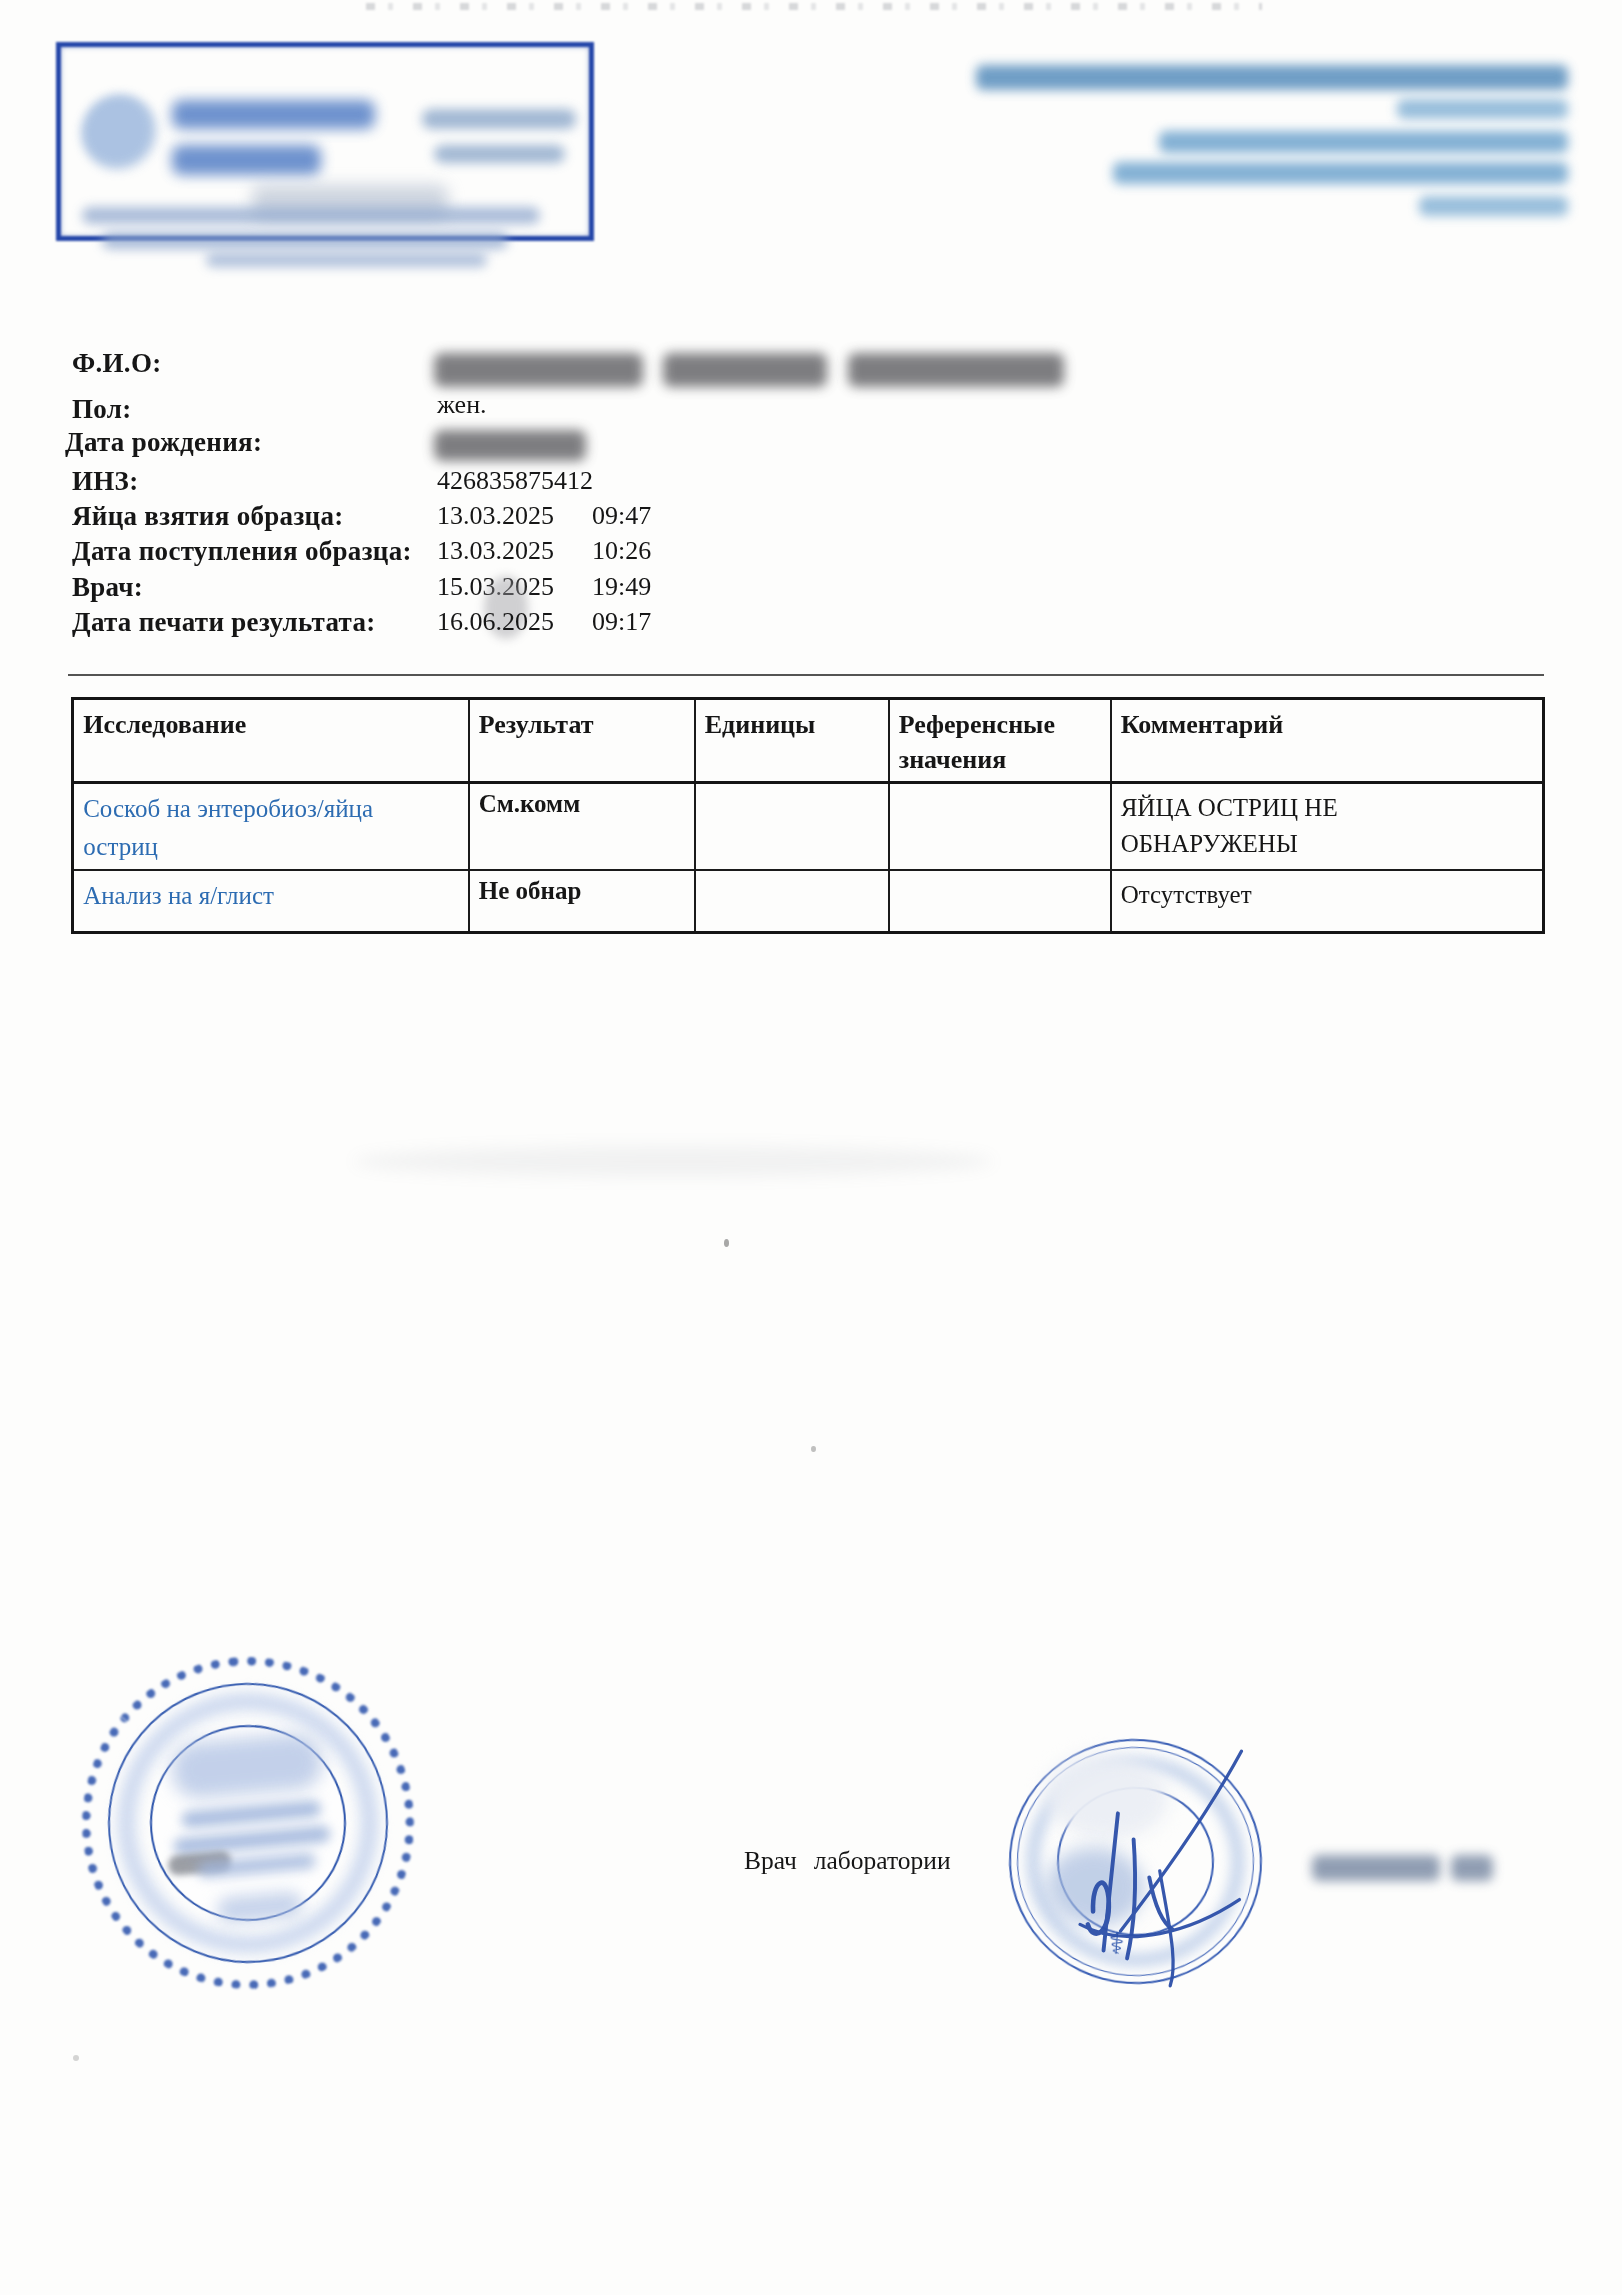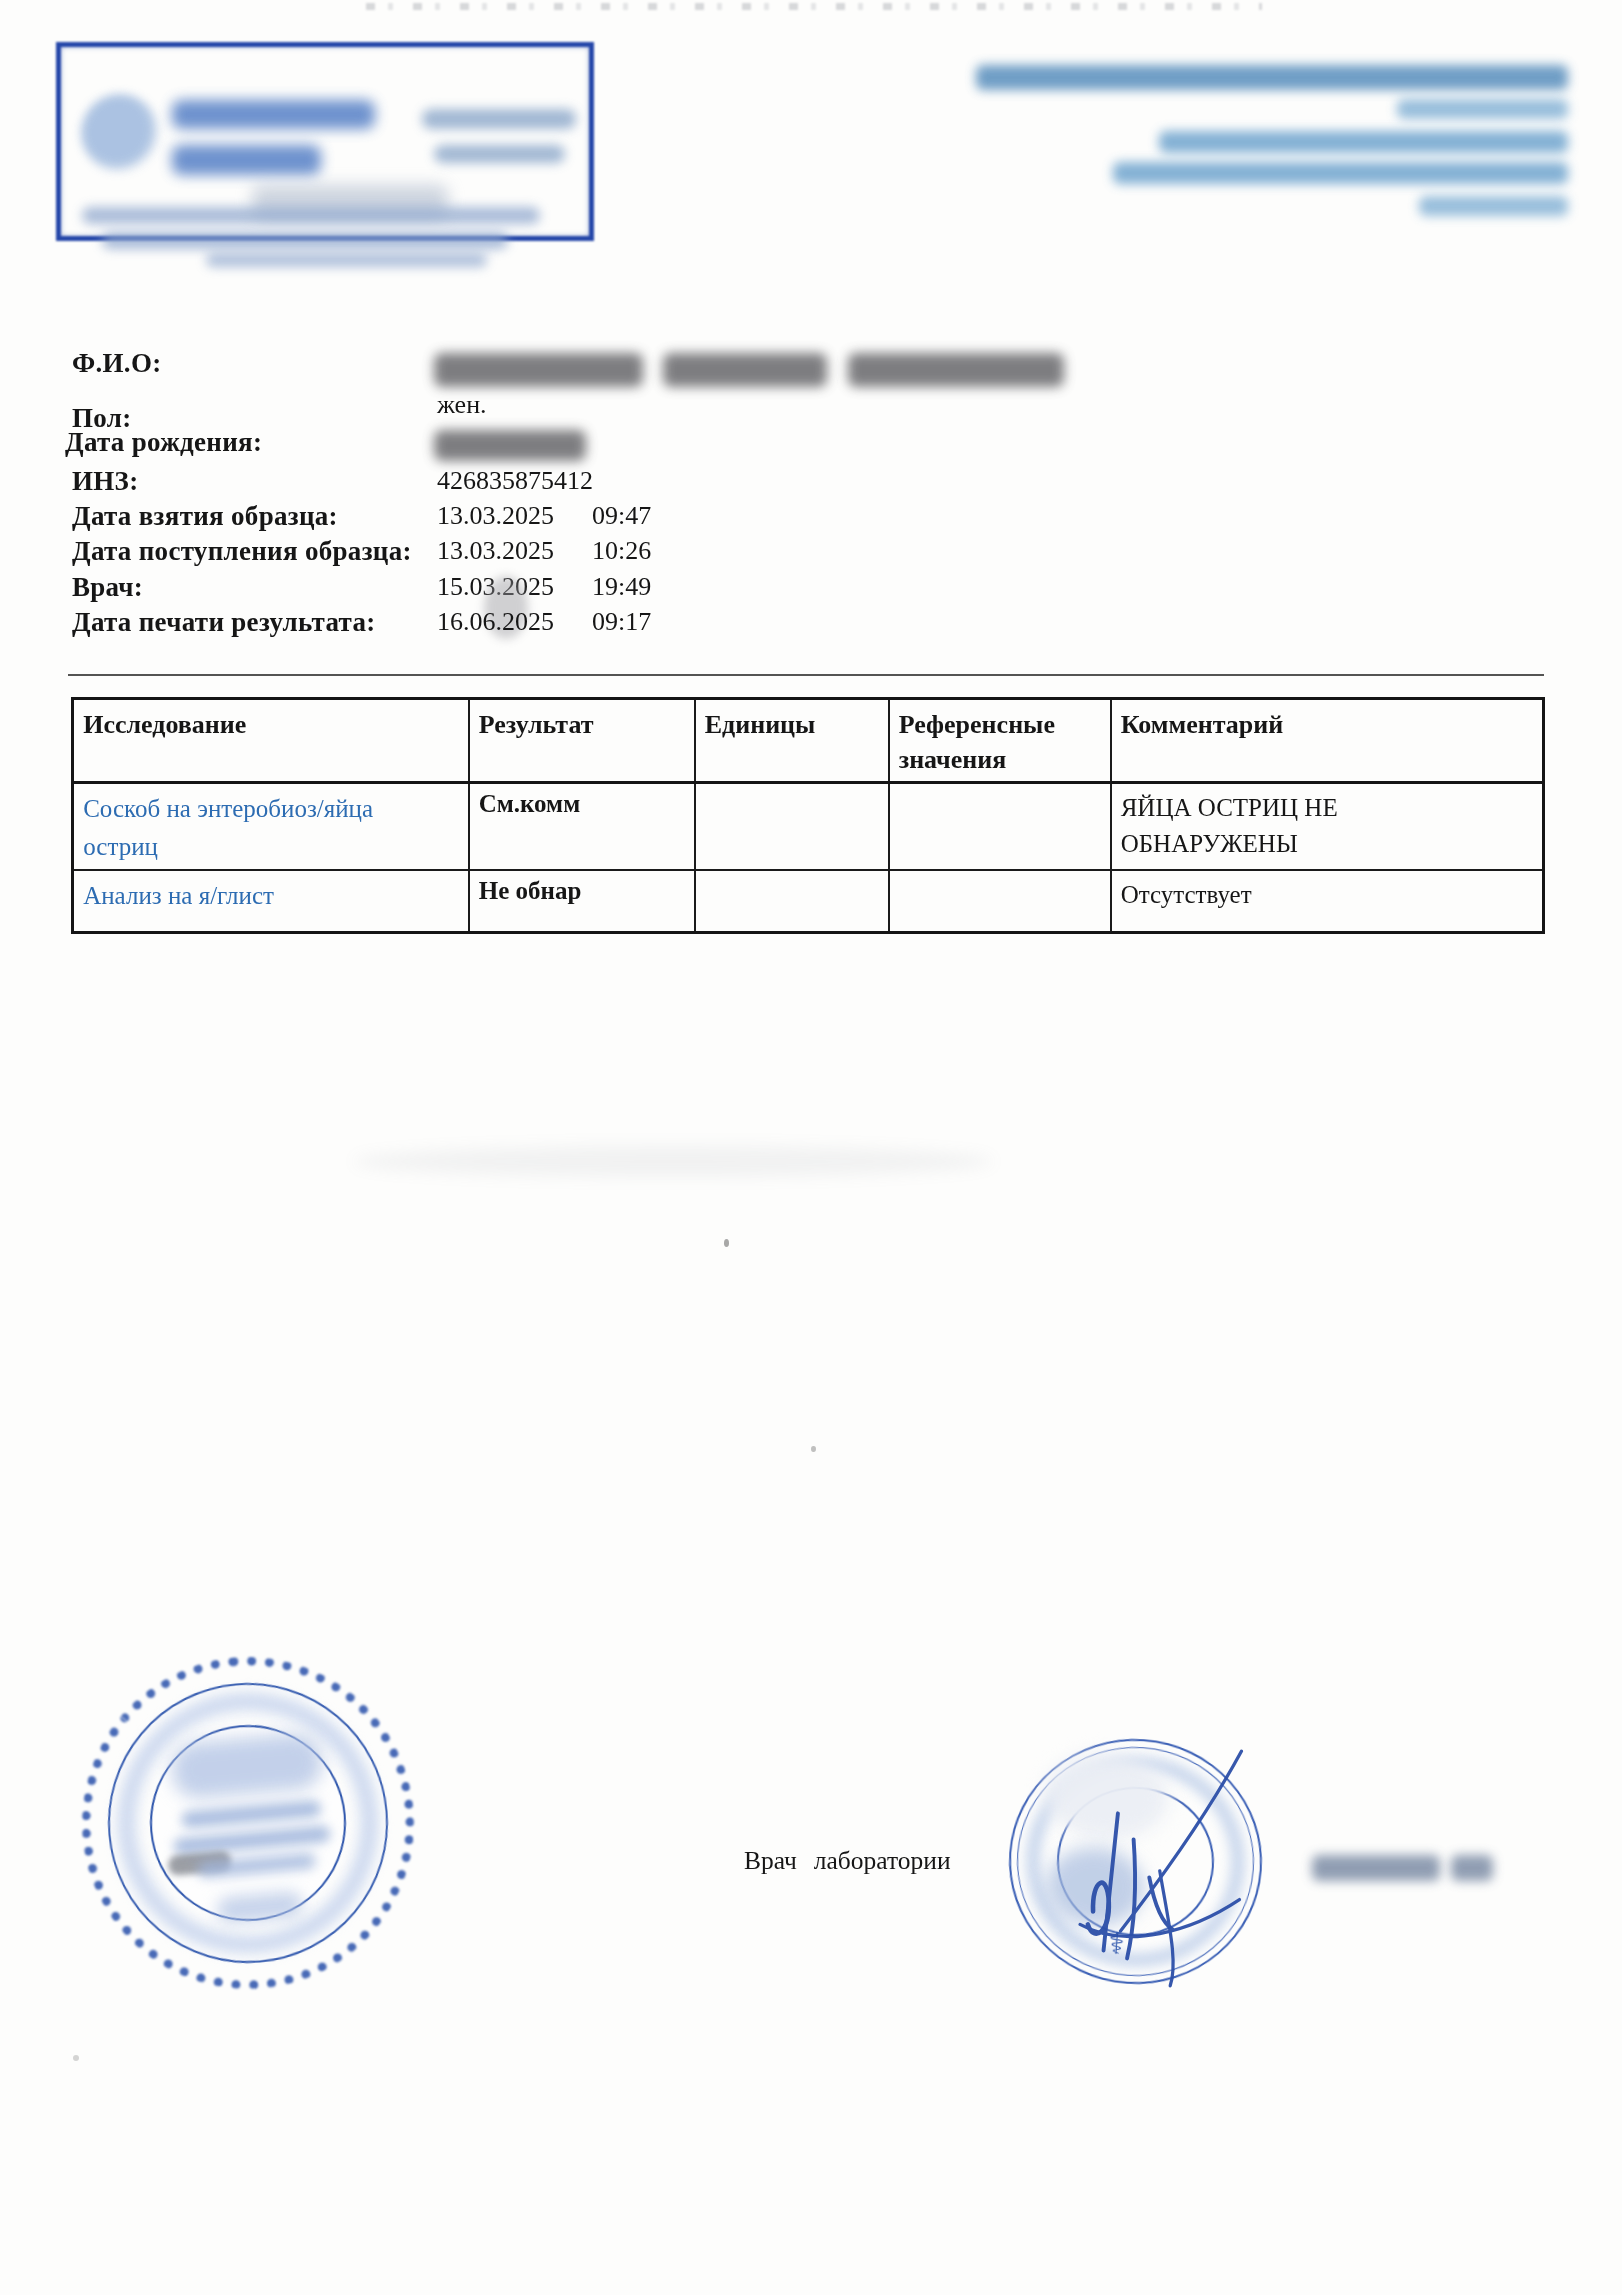--- a/index.html
+++ b/index.html
@@ -79,30 +79,30 @@
   <div class="clinic-line" style="top:99px;width:171px;height:19.6px;background:#86b3d6;opacity:.85;"></div>
   <div class="clinic-line" style="top:131px;width:409px;height:22px;background:#6fa4ce;opacity:.85;"></div>
   <div class="clinic-line" style="top:162px;width:455px;height:22px;background:#6fa4ce;opacity:.85;"></div>
   <div class="clinic-line" style="top:196px;width:149px;height:19.6px;background:#86b3d6;opacity:.85;"></div>
 
   <div class="abs p-label" style="left:72px;top:348px;">Ф.И.О:</div>
   <div class="abs redact" style="left:434px;top:353px;width:209px;height:34px;"></div>
   <div class="abs redact" style="left:663px;top:353px;width:164px;height:34px;"></div>
   <div class="abs redact" style="left:848px;top:353px;width:216px;height:34px;"></div>
 
-  <div class="abs p-label" style="left:72px;top:403px;">Пол:</div>
+  <div class="abs p-label" style="left:72px;top:394px;">Пол:</div>
   <div class="abs p-value" style="left:437px;top:390px;">жен.</div>
 
   <div class="abs p-label" style="left:65px;top:427px;">Дата рождения:</div>
   <div class="abs redact" style="left:434px;top:430px;width:152px;height:31px;"></div>
 
   <div class="abs p-label" style="left:72px;top:466px;">ИНЗ:</div>
   <div class="abs p-value" style="left:437px;top:466px;">426835875412</div>
 
-  <div class="abs p-label" style="left:72px;top:501px;">Дата взятия образца:</div>
+  <div class="abs p-label" style="left:72px;top:501px;">Яйца взятия образца:</div>
   <div class="abs p-value" style="left:437px;top:501px;">13.03.2025</div>
   <div class="abs p-value" style="left:592px;top:501px;">09:47</div>
 
   <div class="abs p-label" style="left:72px;top:536px;">Дата поступления образца:</div>
   <div class="abs p-value" style="left:437px;top:536px;">13.03.2025</div>
   <div class="abs p-value" style="left:592px;top:536px;">10:26</div>
 
   <div class="abs p-label" style="left:72px;top:572px;">Врач:</div>
   <div class="abs p-value" style="left:437px;top:572px;">15.03.2025</div>
   <div class="abs p-value" style="left:592px;top:572px;">19:49</div>

